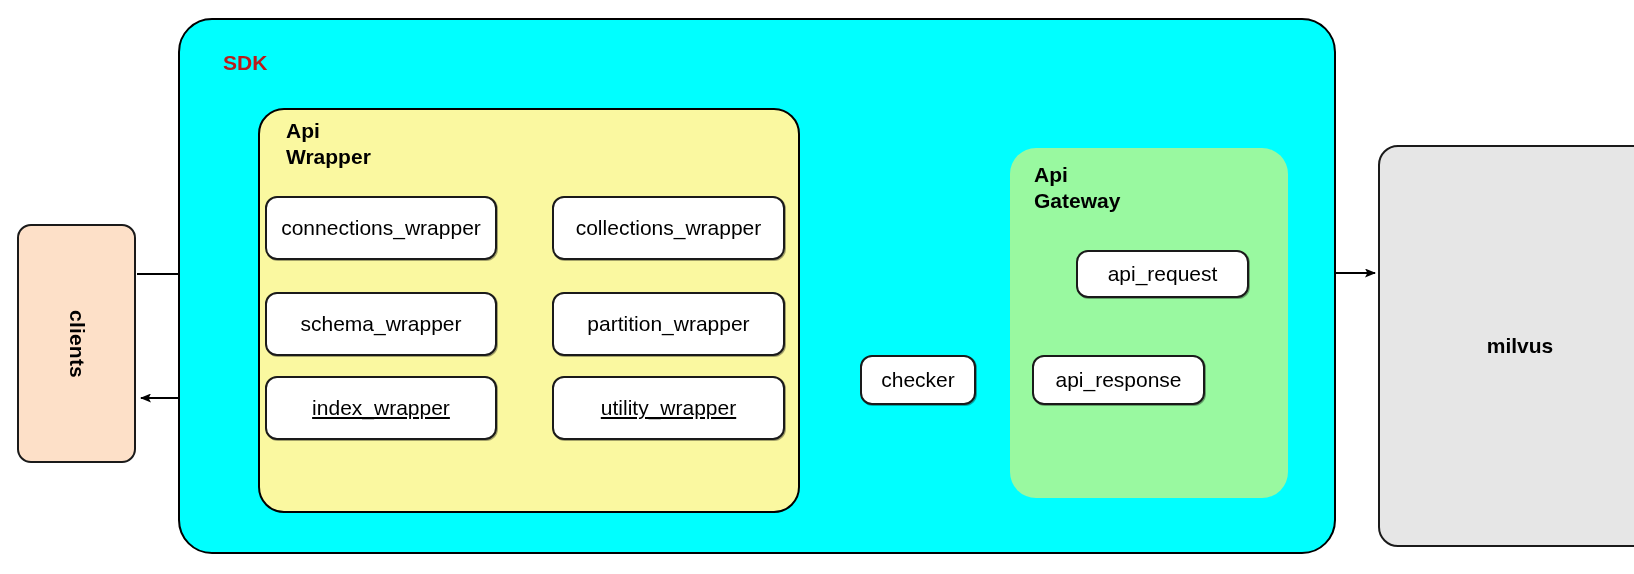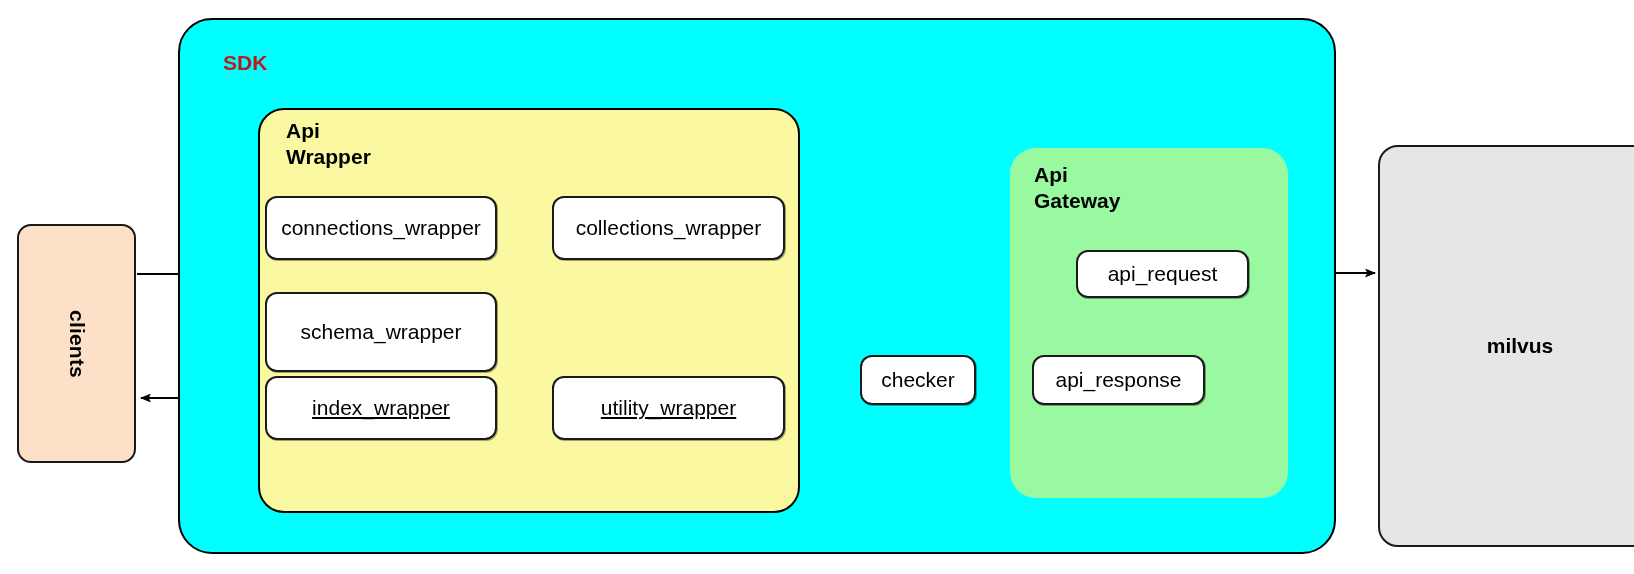--- a/index.html
+++ b/index.html
@@ -96,21 +96,21 @@
     background: #ffffff;
     border: 2px solid #1a1a1a;
     border-radius: 12px;
     font-size: 21px;
     color: #000000;
     box-shadow: 1px 1px 0 rgba(0,0,0,0.35);
   }
   .leaf-col-a { left: 265px; width: 232px; }
   .leaf-col-b { left: 552px; width: 233px; }
   .leaf-row-1 { top: 196px; height: 64px; }
-  .leaf-row-2 { top: 292px; height: 80px; }
+  .leaf-row-2 { top: 292px; height: 64px; }
   .leaf-row-3 { top: 376px; height: 64px; text-decoration: underline; }
 
   
   .checker-box {
     left: 860px;
     top: 355px;
     width: 116px;
     height: 50px;
     background: #ffffff;
     border: 2px solid #1a1a1a;
@@ -219,20 +219,21 @@
   <div class="node wrapper-box">
     <div class="wrapper-title">
       <div>Api</div>
       <div>Wrapper</div>
     </div>
   </div>
 
   <div class="node leaf leaf-col-a leaf-row-1">connections_wrapper</div>
   <div class="node leaf leaf-col-b leaf-row-1">collections_wrapper</div>
   <div class="node leaf leaf-col-a leaf-row-2">schema_wrapper</div>
+  <div class="node leaf leaf-col-b leaf-row-2">partition_wrapper</div>
   <div class="node leaf leaf-col-a leaf-row-3">index_wrapper</div>
   <div class="node leaf leaf-col-b leaf-row-3">utility_wrapper</div>
 
   <div class="node checker-box">checker</div>
 
   <div class="node gateway-box">
     <div class="gateway-title">
       <div>Api</div>
       <div>Gateway</div>
     </div>

